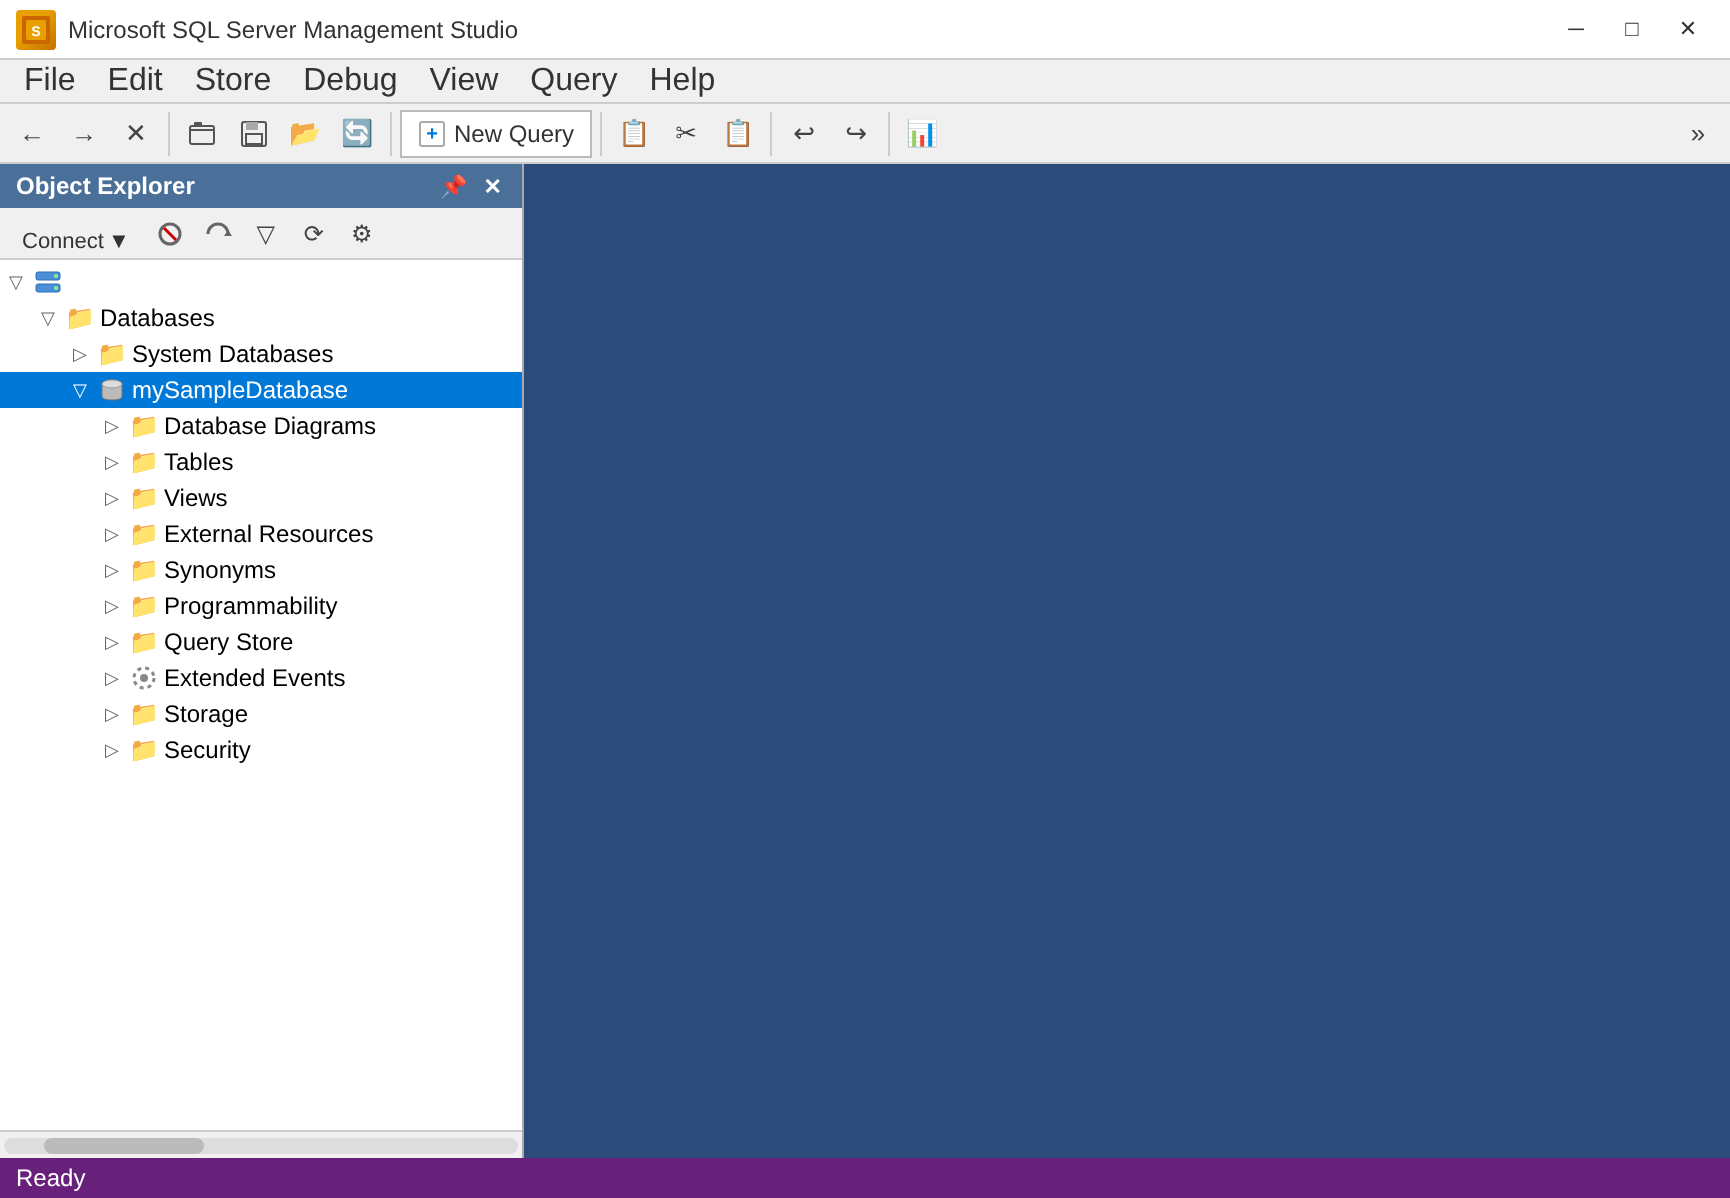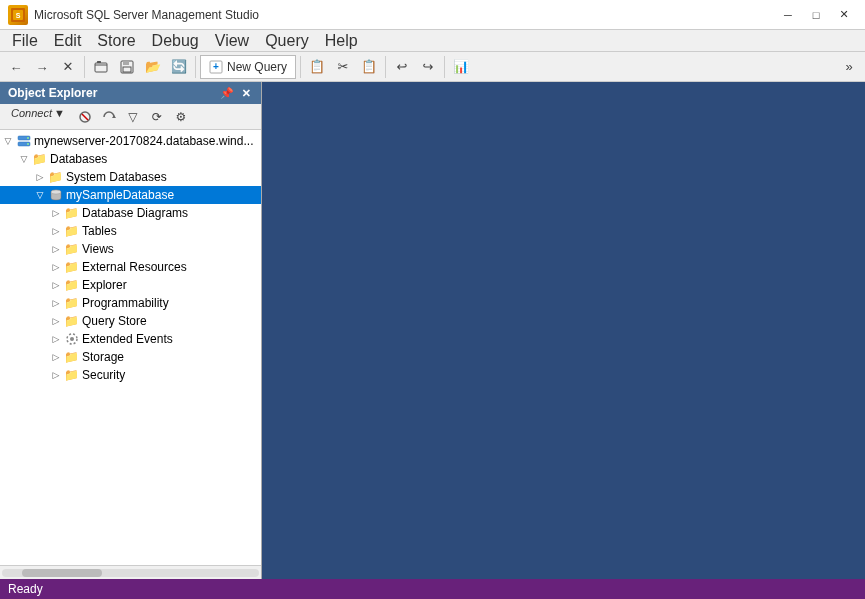--- a/index.html
+++ b/index.html
@@ -121,21 +121,21 @@
       border-bottom: 1px solid #ccc;
     }
     .oe-toolbar-btn {
       width: 22px; height: 22px; border: 1px solid transparent;
       background: transparent; cursor: pointer; font-size: 12px; color: #444;
       display: flex; align-items: center; justify-content: center;
     }
     .connect-btn {
       height: 22px; padding: 0 6px; font-size: 11px; color: #333;
       border: 1px solid transparent; background: transparent; cursor: pointer;
-      display: flex; align-items: flex-start; gap: 2px; font-style: italic;
+      display: flex; align-items: flex-end; gap: 2px;
     }
 
     
     #tree-view {
       flex: 1;
       overflow-y: auto;
       overflow-x: hidden;
       background: white;
       padding: 2px 0;
     }
@@ -306,21 +306,20 @@
       <div class="tree-node">
         <span class="expander">▽</span>
         <span class="node-icon server-icon">
           <svg width="14" height="14" viewBox="0 0 14 14">
             <rect x="1" y="2" width="12" height="4" rx="1" fill="#4a90d9" stroke="#2a70b9" stroke-width="0.5"></rect>
             <rect x="1" y="8" width="12" height="4" rx="1" fill="#4a90d9" stroke="#2a70b9" stroke-width="0.5"></rect>
             <circle cx="11" cy="4" r="1" fill="#90ee90"></circle>
             <circle cx="11" cy="10" r="1" fill="#90ee90"></circle>
           </svg>
         </span>
-        <span class="node-label">mynewserver-20170824.database.wind...</span>
       </div>
 
       <div class="tree-node" style="padding-left:16px;">
         <span class="expander">▽</span>
         <span class="node-icon folder-icon">📁</span>
         <span class="node-label">Databases</span>
       </div>
 
       <div class="tree-node" style="padding-left:32px;">
         <span class="expander">▷</span>
@@ -360,21 +359,21 @@
 
       <div class="tree-node" style="padding-left:48px;">
         <span class="expander">▷</span>
         <span class="node-icon folder-icon">📁</span>
         <span class="node-label">External Resources</span>
       </div>
 
       <div class="tree-node" style="padding-left:48px;">
         <span class="expander">▷</span>
         <span class="node-icon folder-icon">📁</span>
-        <span class="node-label">Explorer</span>
+        <span class="node-label">Synonyms</span>
       </div>
 
       <div class="tree-node" style="padding-left:48px;">
         <span class="expander">▷</span>
         <span class="node-icon folder-icon">📁</span>
         <span class="node-label">Programmability</span>
       </div>
 
       <div class="tree-node" style="padding-left:48px;">
         <span class="expander">▷</span>

